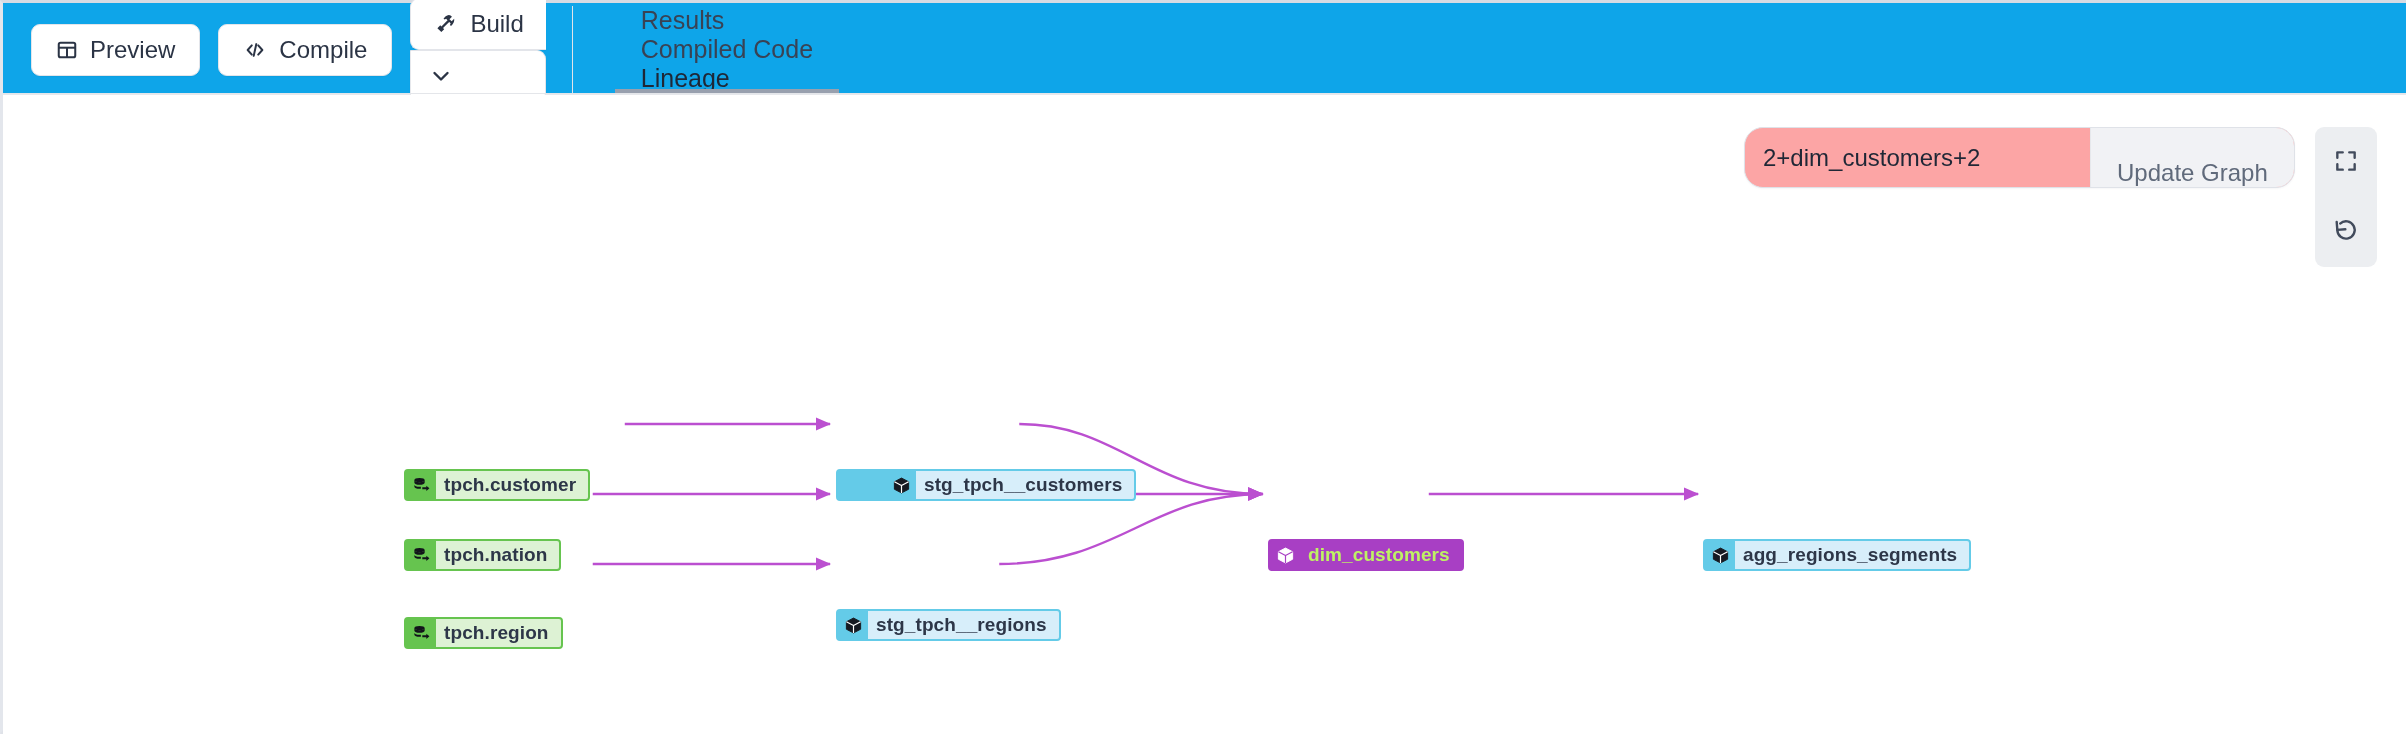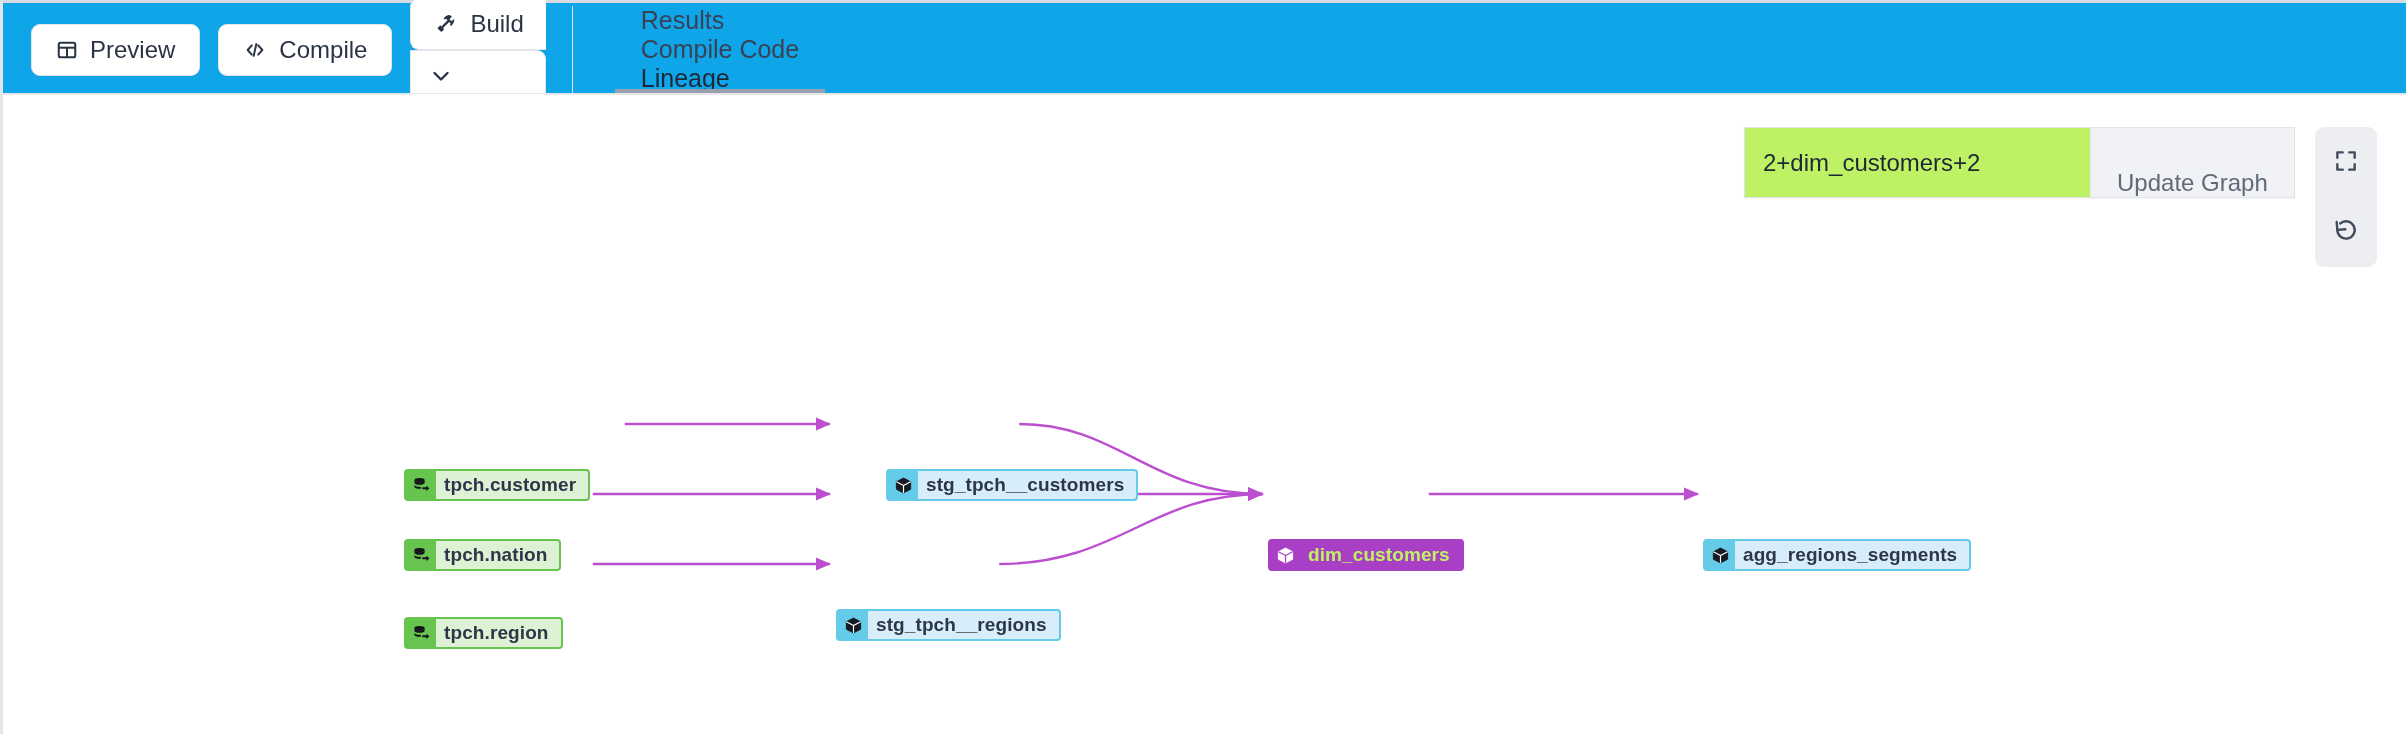--- a/index.html
+++ b/index.html
@@ -109,24 +109,24 @@
     height: 639px;
     background: #ffffff;
     overflow: hidden;
   }
 
   
   .searchbar {
     position: absolute;
     top: 32px; left: 1741px;
     display: flex; align-items: stretch;
-    height: 71px;
+    height: 61px;
     border: 1px solid #dfe2e8;
-    border-radius: 0;
-    background: #bef264;
+    border-radius: 19px;
+    background: #fca5a5;
     overflow: hidden;
     box-shadow: 0 1px 2px rgba(16,24,40,.04);
   }
   .searchbar input {
     width: 345px;
     border: none; outline: none;
     background: transparent;
     padding: 0 18px;
     font-family: "Liberation Sans", sans-serif;
     font-size: 24px;
@@ -251,21 +251,21 @@
       </span>
     </div>
 
     <div class="vdivider"></div>
 
     <div class="tabs">
       <div class="tab">
         <span>Results</span>
       </div>
       <div class="tab">
-        <span>Compile Code</span>
+        <span>Compiled Code</span>
       </div>
       <div class="tab active">
         <span>Lineage</span>
       </div>
     </div>
 
     <div class="header-underline"></div>
   </div>
 
   <div class="canvas">
@@ -318,21 +318,21 @@
           <svg width="19" height="19" viewBox="0 0 24 24" fill="#12141a">
             <ellipse cx="9.5" cy="5.2" rx="6.5" ry="2.6"></ellipse>
             <path d="M3 5.2v3.4c0 1.45 2.91 2.6 6.5 2.6s6.5-1.15 6.5-2.6V5.2c0 1.45-2.91 2.6-6.5 2.6S3 6.65 3 5.2z"></path>
             <path d="M3 10.2v3.4c0 1.45 2.91 2.6 6.5 2.6.6 0 1.17-.03 1.7-.09v-2.6c-.53.06-1.1.09-1.7.09-3.59 0-6.5-1.15-6.5-2.6z"></path>
             <path d="M13 14.3h5.1v-2.1l3.9 3.3-3.9 3.3v-2.1H13z"></path>
           </svg>
         </span>
         <span class="nlabel">tpch.region</span>
       </div>
 
-      <div class="node model" style="left:883px; top:374px;">
+      <div class="node model" style="left:833px; top:374px;padding-left:48px;">
         <span class="badge">
           <svg width="19" height="19" viewBox="0 0 24 24" fill="#161a22" stroke="#161a22" stroke-width="1.2" stroke-linejoin="round">
             <path d="M12 2.6 21 7.3v9.4L12 21.4 3 16.7V7.3z"></path>
             <path d="M3 7.3 12 12l9-4.7" fill="none" stroke="#ffffff" stroke-width="1.5"></path>
             <path d="M12 12v9.4" fill="none" stroke="#ffffff" stroke-width="1.5"></path>
           </svg>
         </span>
         <span class="nlabel">stg_tpch__customers</span>
       </div>
 

